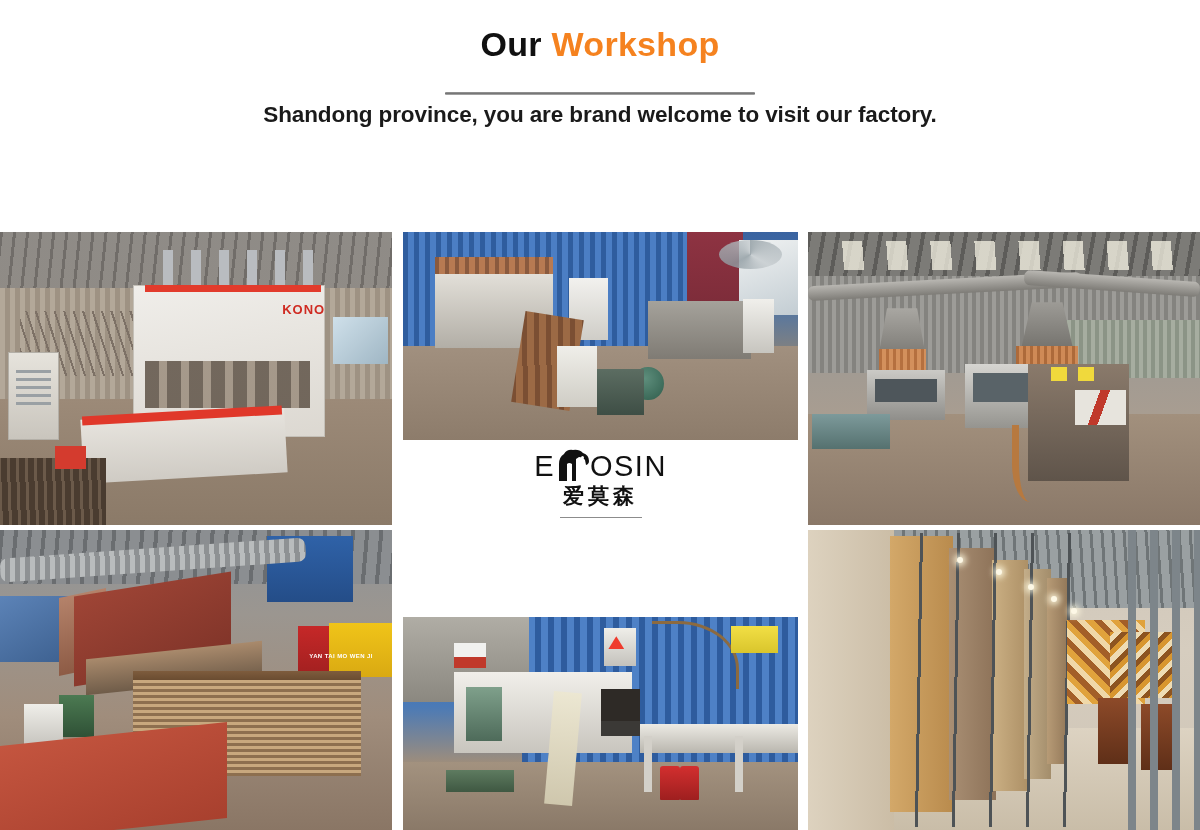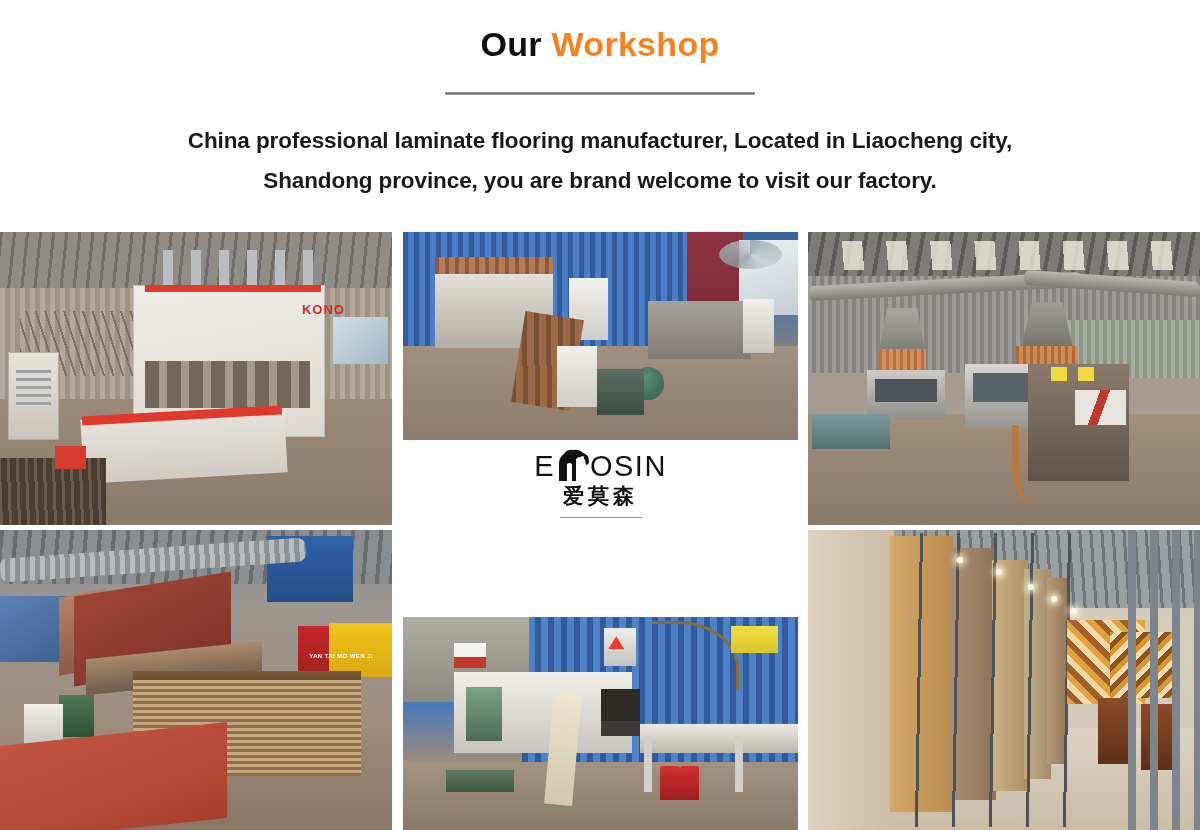--- a/index.html
+++ b/index.html
@@ -82,21 +82,21 @@
   .p1 .redbar2 { left:21%; top:61%; width:51%; height:3%; background:#e0382a; transform: rotate(-3.2deg); }
   .p1 .basebox { left:21%; top:62%; width:52%; height:22%;
      background: linear-gradient(to bottom,#e7e4de,#cfcbc4); transform: rotate(-3.2deg); }
   .p1 .slots { left:37%; top:44%; width:42%; height:16%;
      background: repeating-linear-gradient(90deg, #5e5246 0 14px, #9a8c7c 14px 22px); opacity:.85; }
   .p1 .cabinet { left:2%; top:41%; width:13%; height:30%;
      background: linear-gradient(to bottom,#e6e3dc,#c9c5bd); border:1px solid #b3afa7; }
   .p1 .cabbtns { left:4%; top:47%; width:9%; height:12%;
      background: repeating-linear-gradient(to bottom,#9aa0a4 0 3px, transparent 3px 8px); }
   .p1 .kono { left:72%; top:24%; width:16%; height:7%;
-     color:#cf2b22; font-size:13px; font-weight:700; letter-spacing:1px; text-align:right; }
+     color:#cf2b22; font-size:13px; font-weight:700; letter-spacing:1px; text-align:left; }
   .p1 .rack { left:0; top:77%; width:27%; height:23%;
      background: repeating-linear-gradient(88deg,#6b5a4a 0 3px,#4a3c30 3px 9px); }
   .p1 .redbox { left:14%; top:73%; width:8%; height:8%; background:#d43b2e; }
   .p1 .window { left:85%; top:29%; width:14%; height:16%;
      background: linear-gradient(135deg,#cfe0ea,#9fb6c4); }
   .p1 .pipes { left:5%; top:27%; width:30%; height:22%;
      background: repeating-linear-gradient(72deg, transparent 0 7px, #7d7166 7px 9px); }
 
   
   .p2 { background: linear-gradient(to bottom, #3a63a0 0%, #4472ad 30%, #8d8478 62%, #a6998a 100%); }
@@ -337,21 +337,20 @@
   .tagline .red { color: #ED1C24; }
 </style>
 </head>
 <body>
 
 <div class="page">
 
   <div class="header">
     <h1 class="page-title"><span>Our </span><span class="accent">Workshop</span></h1>
     <div class="title-divider"></div>
-    <p class="subtitle">China professional laminate flooring manufacturer, Located in Liaocheng city,</p>
     <p class="subtitle" style="margin-top:0">Shandong province, you are brand welcome to visit our factory.</p>
   </div>
 
   <div class="grid">
 
     <div class="cell cell-1">
       <div class="photo p1">
         <div class="lyr roof"></div>
           <div class="lyr backwall"></div>
           <div class="lyr window"></div>

